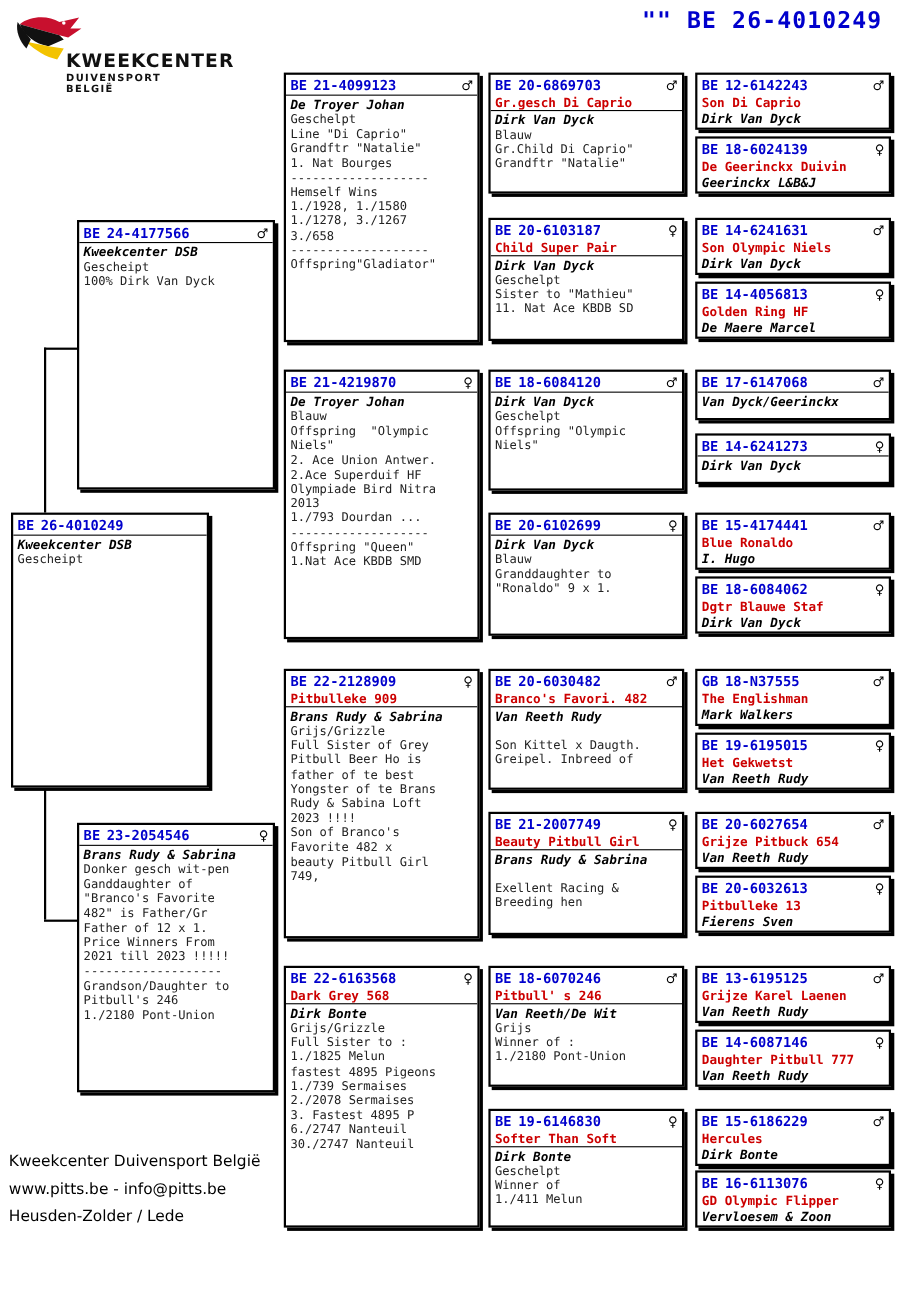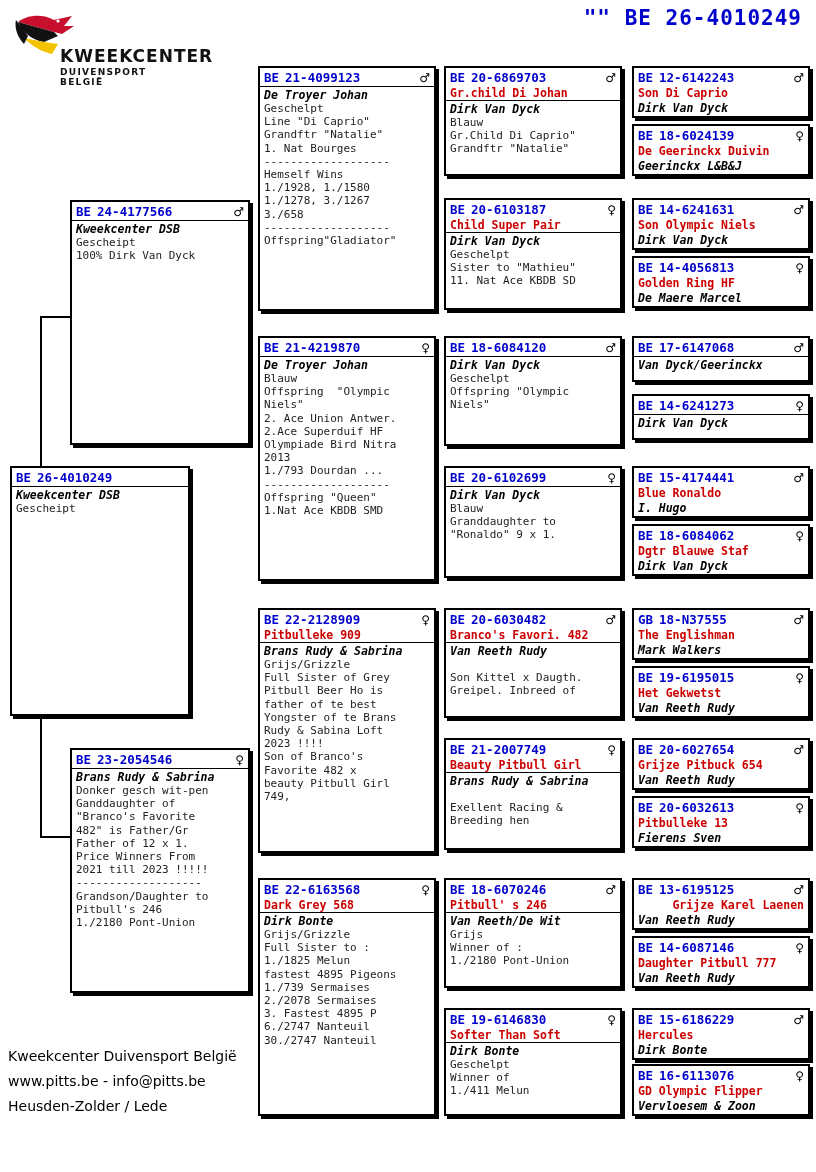--- a/index.html
+++ b/index.html
@@ -264,21 +264,21 @@
 6./2747 Nanteuil
 30./2747 Nanteuil</div>
   </div>
 
   <div class="box" style="left:444px; top:66px; width:178px; height:110px;">
     <div class="hdr">
       <span>BE</span>
       <span class="ring">20-6869703</span>
       <span class="sex">♂</span>
     </div>
-    <div class="sub">Gr.child Di Johan</div>
+    <div class="sub">Gr.gesch Di Caprio</div>
     <div class="name">Dirk Van Dyck</div>
     <div class="body">Blauw
 Gr.Child Di Caprio"
 Grandftr "Natalie"</div>
   </div>
 
   <div class="box" style="left:444px; top:198px; width:178px; height:112px;">
     <div class="hdr">
       <span>BE</span>
       <span class="ring">20-6103187</span>
@@ -488,21 +488,21 @@
     <div class="sub" style="border-bottom:none;">Pitbulleke 13</div>
     <div class="name">Fierens Sven</div>
   </div>
 
   <div class="box" style="left:632px; top:878px; width:178px; height:52px;">
     <div class="hdr">
       <span>BE</span>
       <span class="ring">13-6195125</span>
       <span class="sex">♂</span>
     </div>
-    <div class="sub" style="border-bottom:none;text-align:right;">Grijze Karel Laenen</div>
+    <div class="sub" style="border-bottom:none;">Grijze Karel Laenen</div>
     <div class="name">Van Reeth Rudy</div>
   </div>
 
   <div class="box" style="left:632px; top:936px; width:178px; height:52px;">
     <div class="hdr">
       <span>BE</span>
       <span class="ring">14-6087146</span>
       <span class="sex">♀</span>
     </div>
     <div class="sub" style="border-bottom:none;">Daughter Pitbull 777</div>

